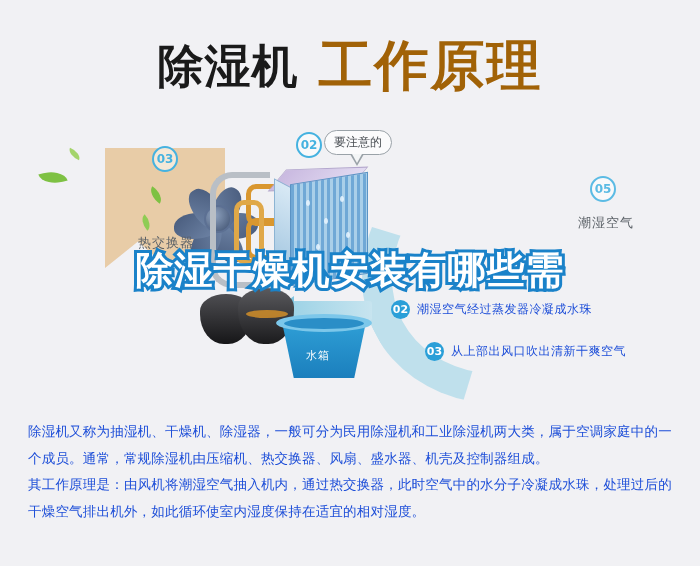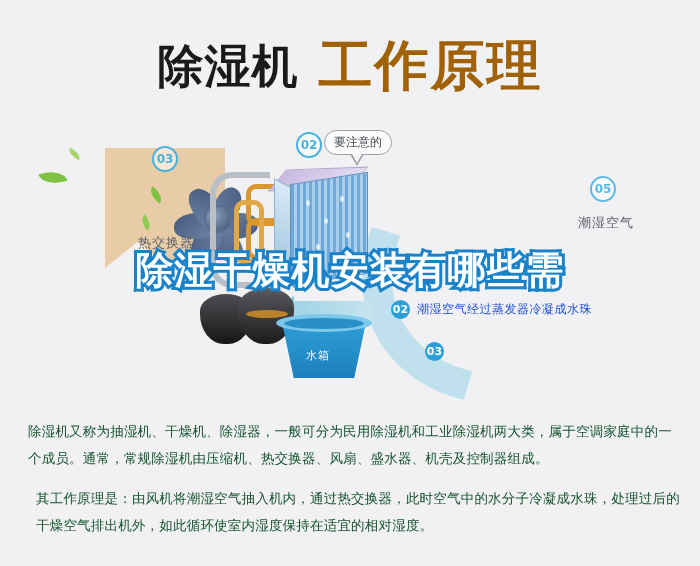--- a/index.html
+++ b/index.html
@@ -359,25 +359,25 @@
     text-shadow: 0 0 0 #1a82c9;
   }
 
   
   .copy {
     position: absolute;
     left: 28px;
     width: 648px;
     font-size: 13.5px;
     line-height: 27px;
-    color: #14532d;
+    color: #1d4ed8;
     letter-spacing: .2px;
   }
   .copy.p1 { top: 418px; }
-  .copy.p2 { top: 485px; margin-left: 8px; }
+  .copy.p2 { top: 471px; }
 </style>
 </head>
 <body>
 
 <div class="title-wrap">
   <span class="title-a">除湿机</span><span class="title-b">工作原理</span>
 </div>
 
 <div class="stage">
 
@@ -447,20 +447,21 @@
   <div class="ill-label lbl-wet">潮湿空气</div>
 </div>
 
 <div class="steps">
   <div class="step-row s02">
     <div class="step-badge">02</div>
     <div class="step-text">潮湿空气经过蒸发器冷凝成水珠</div>
   </div>
   <div class="step-row s03">
     <div class="step-badge">03</div>
+    <div class="step-text">从上部出风口吹出清新干爽空气</div>
   </div>
 </div>
 
 <div class="overlay">
   <span class="overlay-line">除湿干燥机安装有哪些需</span>
 </div>
 
 <div class="copy p1">除湿机又称为抽湿机、干燥机、除湿器，一般可分为民用除湿机和工业除湿机两大类，属于空调家庭中的一个成员。通常，常规除湿机由压缩机、热交换器、风扇、盛水器、机壳及控制器组成。</div>
 <div class="copy p2">其工作原理是：由风机将潮湿空气抽入机内，通过热交换器，此时空气中的水分子冷凝成水珠，处理过后的干燥空气排出机外，如此循环使室内湿度保持在适宜的相对湿度。</div>
 

